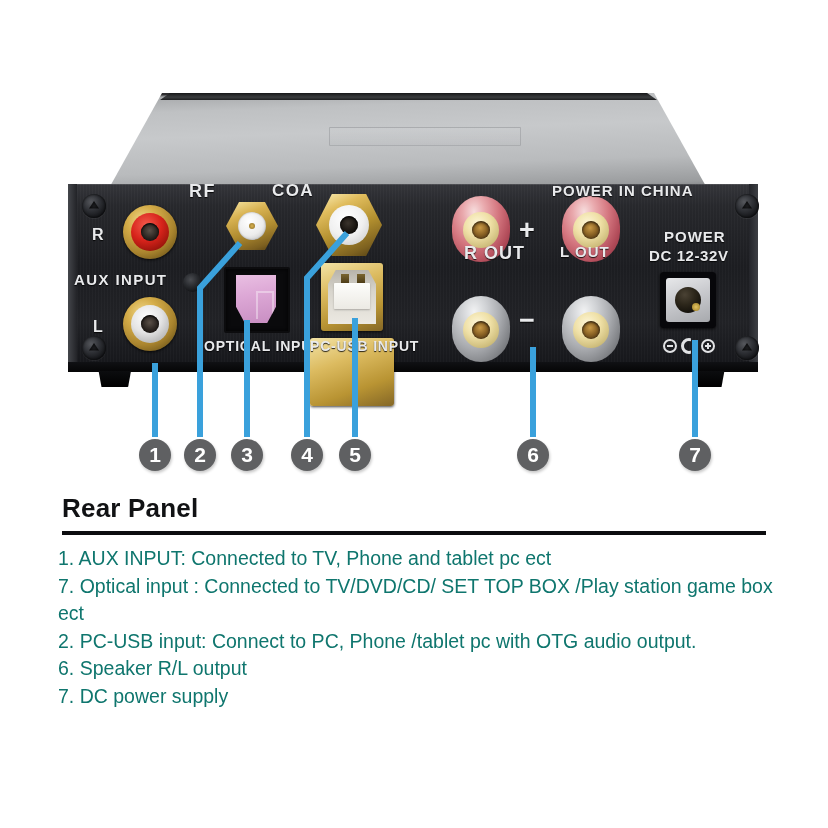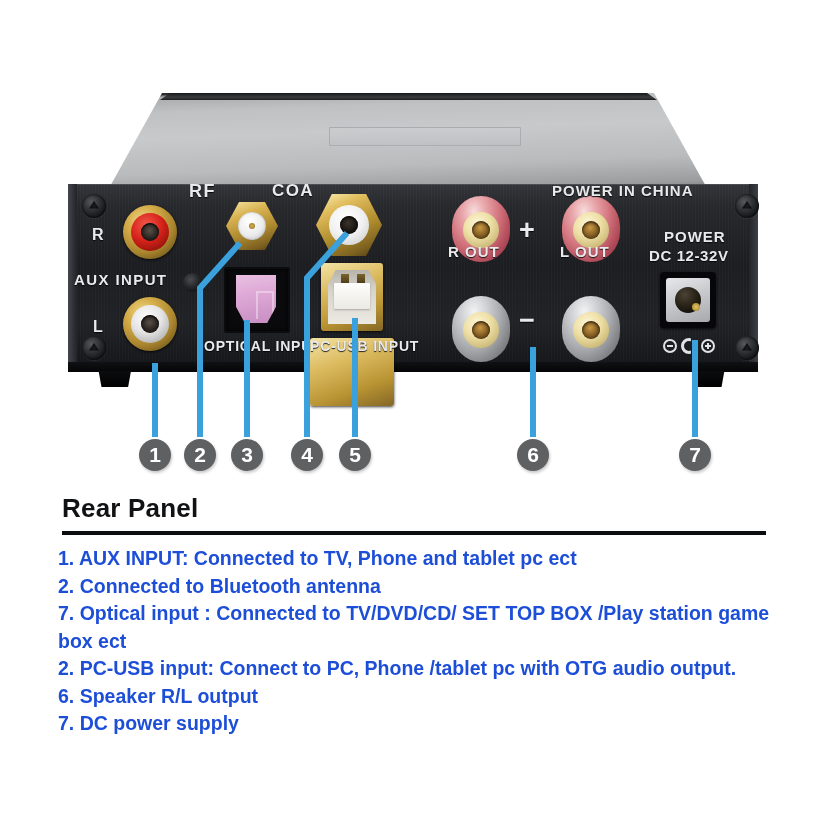--- a/index.html
+++ b/index.html
@@ -132,21 +132,21 @@
     text-shadow: 0 1px 1px rgba(0,0,0,0.85);
   }
   .silk.rf   { left: 189px; top: 181px; font-size: 18px; }
   .silk.coa  { left: 272px; top: 181px; font-size: 17px; }
   .silk.made { left: 552px; top: 182px; font-size: 15px; letter-spacing: 1px;}
   .silk.r    { left: 92px;  top: 226px; font-size: 16px; }
   .silk.l    { left: 93px;  top: 318px; font-size: 16px; }
   .silk.aux  { left: 74px;  top: 271px; font-size: 15px; }
   .silk.opt  { left: 204px; top: 338px; font-size: 14px; text-align: center; width: 92px; line-height: 16px; letter-spacing: .8px; }
   .silk.usb  { left: 310px; top: 338px; font-size: 14px; text-align: center; width: 84px; line-height: 16px; letter-spacing: .8px; }
-  .silk.rout { left: 448px; top: 243px; font-size: 15px; letter-spacing: 1px;}
+  .silk.rout { left: 464px; top: 243px; font-size: 18px; letter-spacing: 1px;}
   .silk.lout { left: 560px; top: 243px; font-size: 15px; letter-spacing: 1px;}
   .silk.power{ left: 664px; top: 228px; font-size: 15px; letter-spacing: 1px;}
   .silk.dcv  { left: 649px; top: 247px; font-size: 15px; letter-spacing: .6px;}
   .silk.plus { left: 519px; top: 215px; font-size: 27px; font-weight: 700; letter-spacing:0; }
   .silk.minus{ left: 519px; top: 305px; font-size: 27px; font-weight: 700; letter-spacing:0; }
 
   
   .polarity {
     position: absolute;
     left: 663px; top: 338px;
@@ -386,24 +386,23 @@
     left: 62px; top: 46px;
     width: 704px; height: 4px;
     background: #0c0d0f;
   }
   .cap-list {
     position: absolute;
     left: 58px; top: 60px;
     width: 730px;
     margin: 0; padding: 0;
     list-style: none;
-    color: #1d4ed8;
+    color: #0f766e;
     font-size: 19.5px;
     line-height: 27.5px;
-    font-weight: bold;
   }
   .cap-list li { margin: 0; padding: 0; }
 </style>
 </head>
 <body>
 
 <div id="photo">
 
   <div class="chassis-top"></div>
   <div class="chassis-top-edge"></div>
@@ -524,19 +523,18 @@
   <div class="badge" style="left:339px; top:439px;">5</div>
   <div class="badge" style="left:517px; top:439px;">6</div>
   <div class="badge" style="left:679px; top:439px;">7</div>
 </div>
 
 <div id="caption">
   <div class="cap-title">Rear Panel</div>
   <div class="cap-rule"></div>
   <ul class="cap-list">
     <li>1. AUX INPUT: Connected to TV, Phone and tablet pc ect</li>
-    <li>2. Connected to Bluetooth antenna</li>
     <li>7. Optical input : Connected to TV/DVD/CD/ SET TOP BOX /Play station game box ect</li>
     <li>2. PC-USB input: Connect to PC, Phone /tablet pc with OTG audio output.</li>
     <li>6. Speaker R/L output</li>
     <li>7. DC power supply</li>
   </ul>
 </div>
 
 </body></html>

